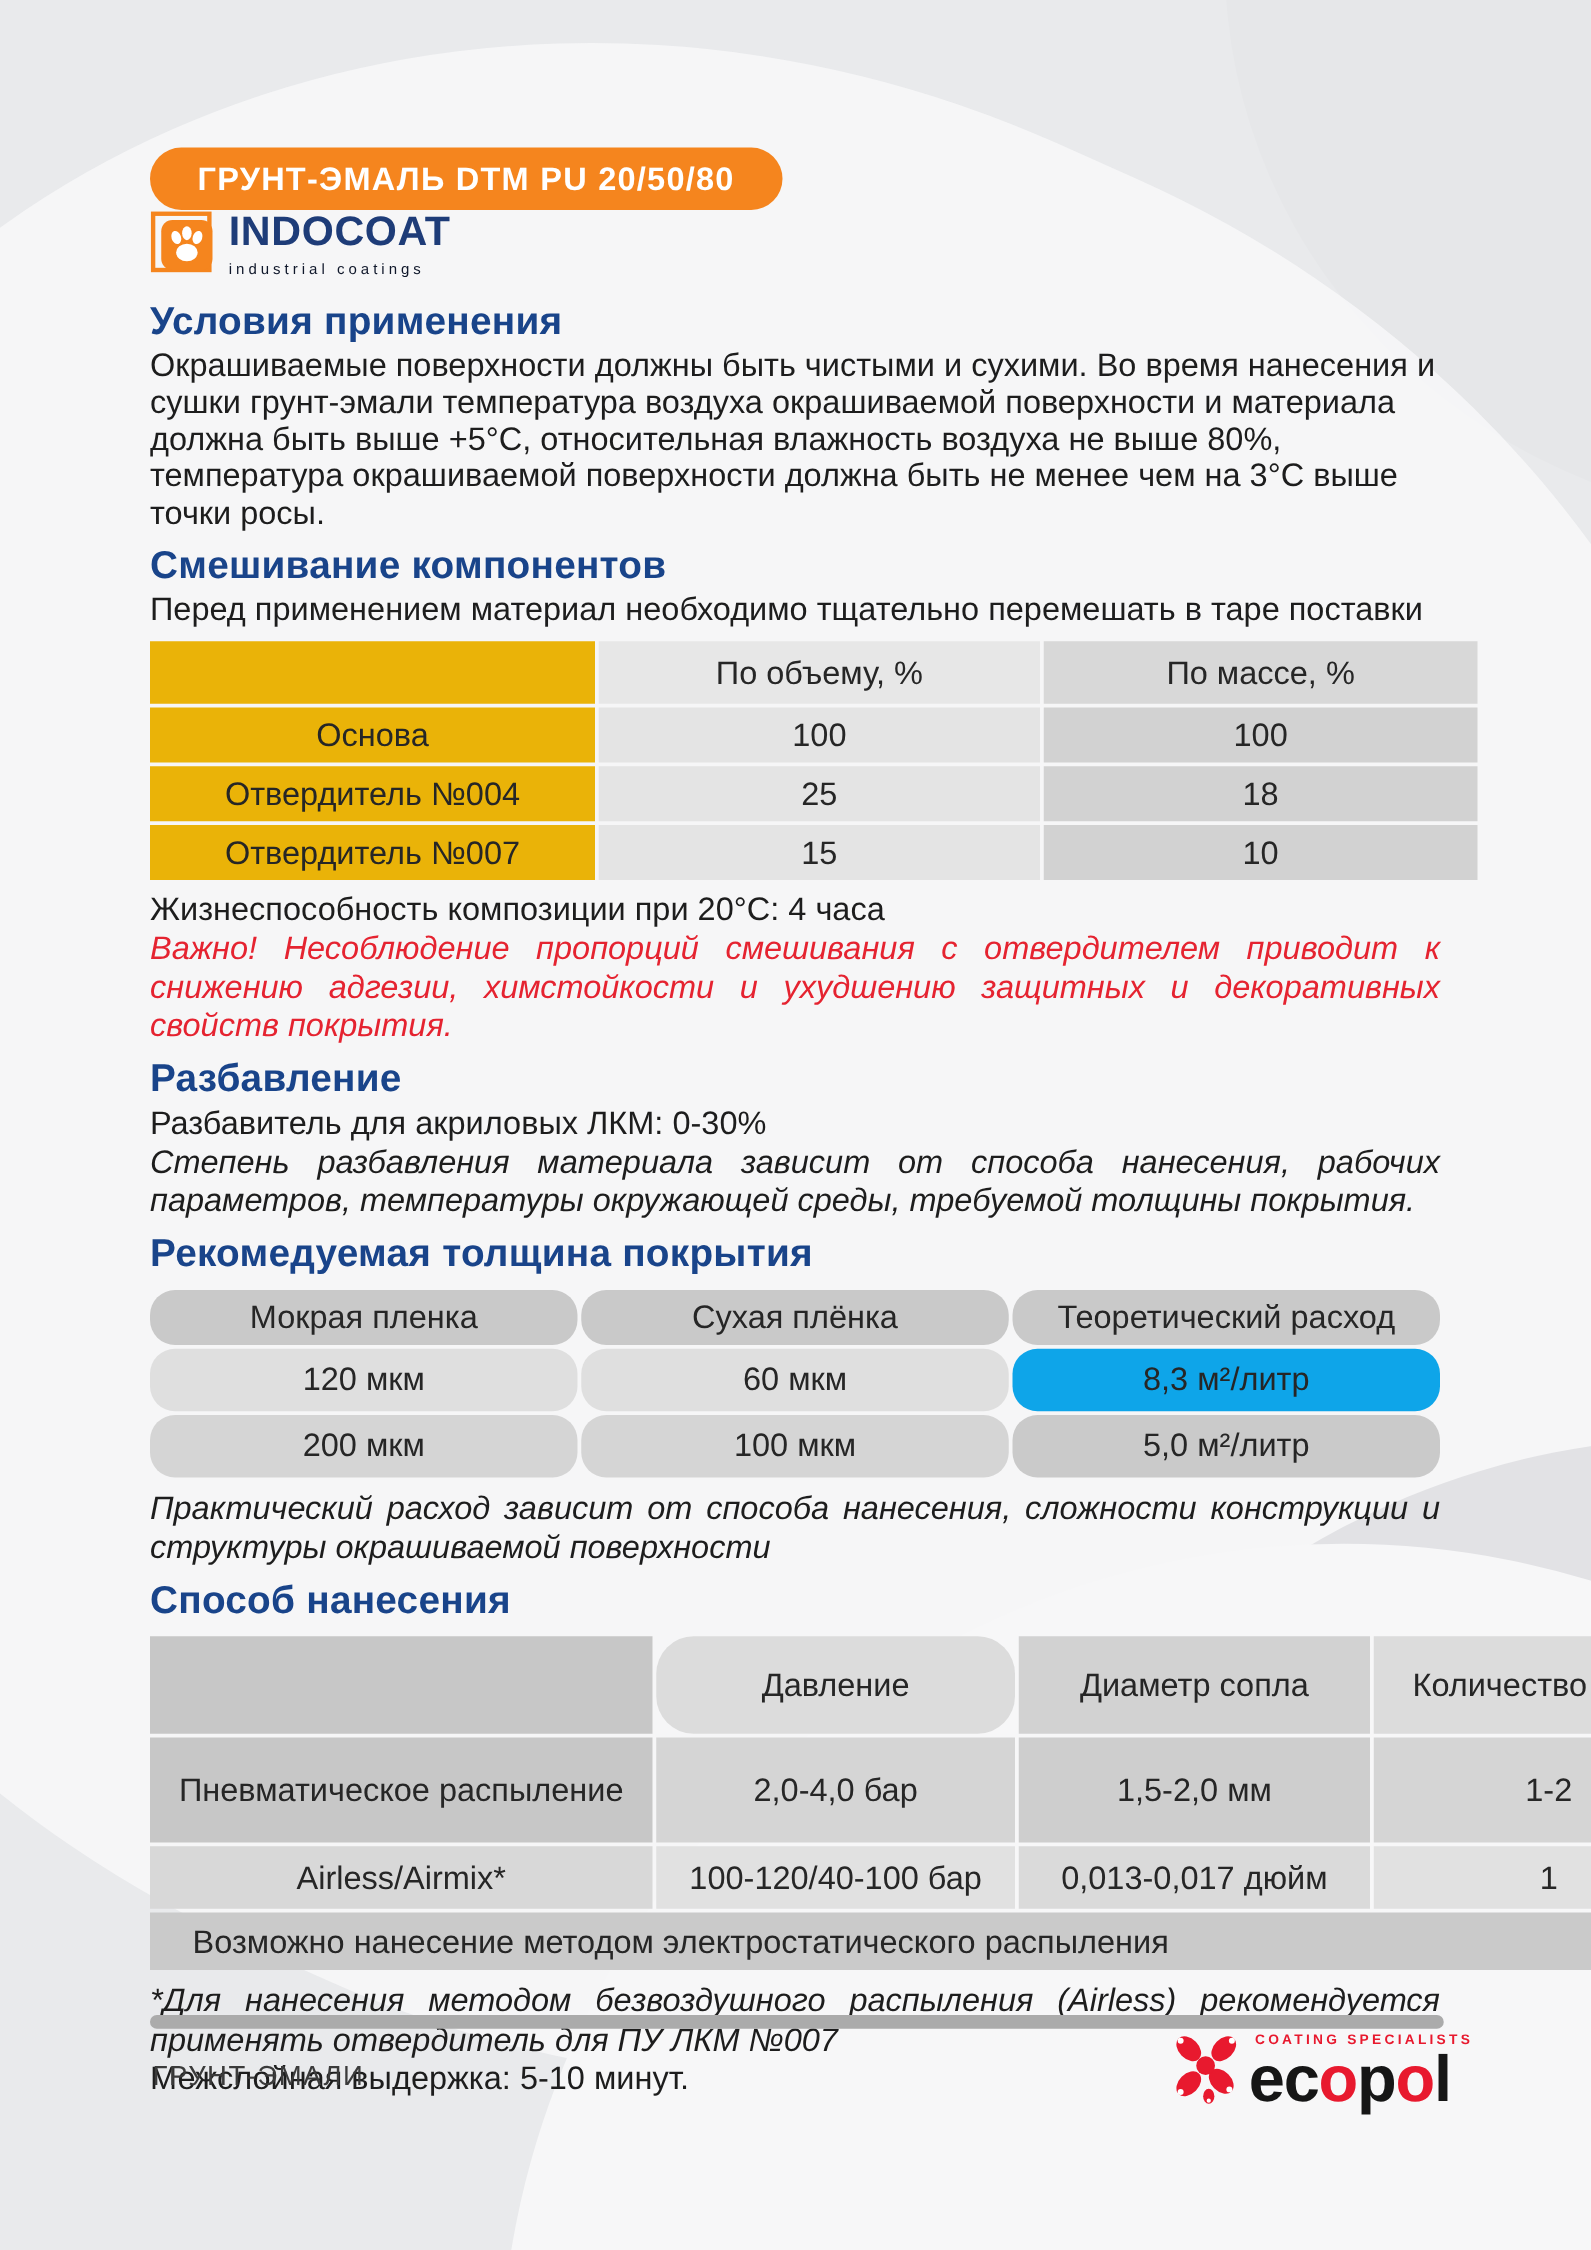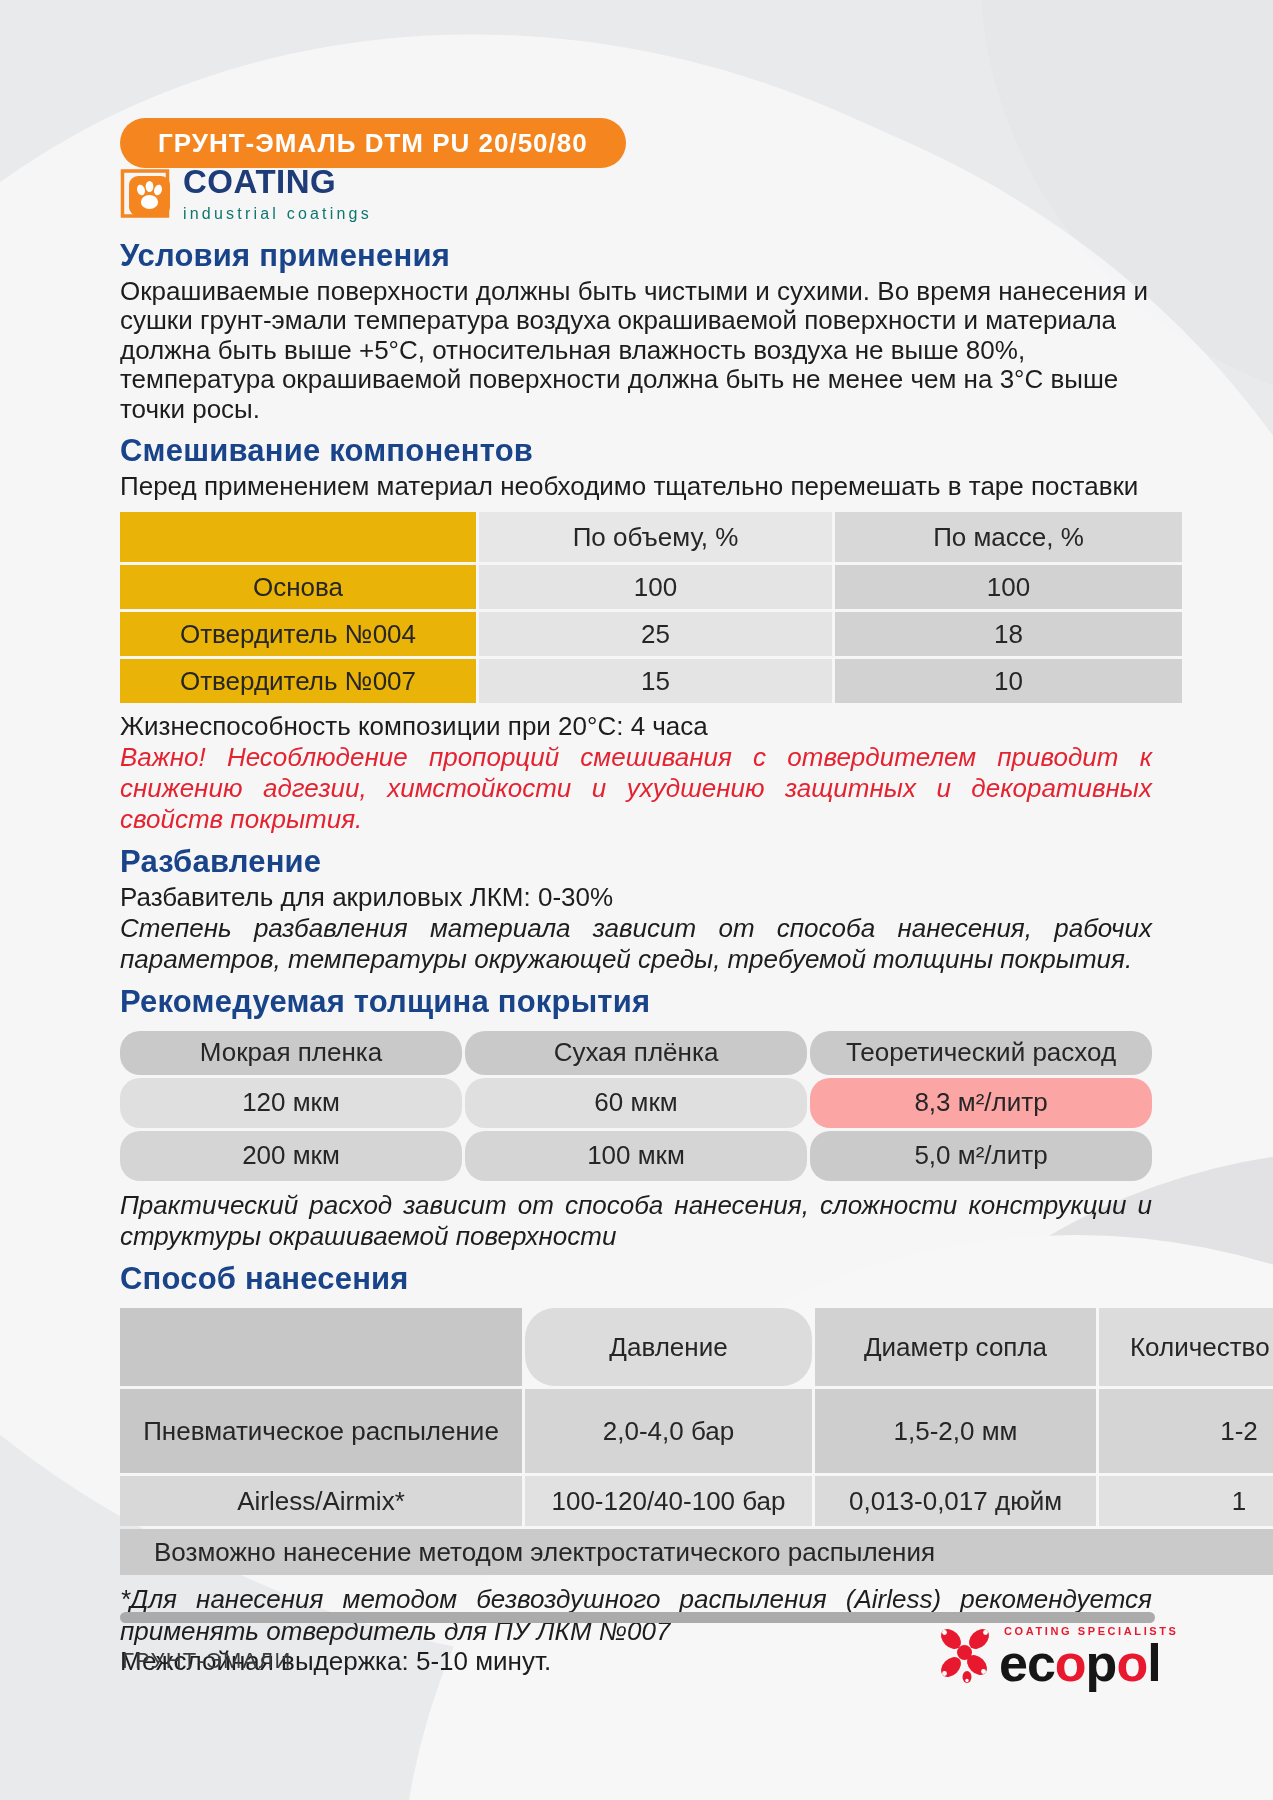--- a/index.html
+++ b/index.html
@@ -17,21 +17,21 @@
 
   .content{position:absolute;left:120px;top:118px;width:1032px;}
 
   .top-row{display:flex;justify-content:space-between;align-items:flex-start;margin-bottom:12px;flex-direction:column;}
   .badge{
     background:#F5851E;color:#fff;border-radius:26px;height:50px;line-height:50px;
     padding:0 38px;font-size:26px;font-weight:600;letter-spacing:1px;white-space:nowrap;
   }
   .indocoat{display:flex;align-items:center;gap:7px;margin-top:-6px;}
   .ind-name{font-size:33px;font-weight:800;color:#1E3C78;letter-spacing:.5px;line-height:1;}
-  .ind-tag{font-size:16px;color:#0f766e;letter-spacing:3.2px;margin-top:7px;}
+  .ind-tag{font-size:12px;color:#0f172a;letter-spacing:3.2px;margin-top:7px;}
 
   h2{font-size:31px;font-weight:700;color:#19448A;margin:9px 0 3px;letter-spacing:.2px;}
   p{margin:0;}
   .body{font-size:26px;line-height:1.13;color:#1d1d1d;}
   .warning{font-size:26px;line-height:1.2;color:#E52330;font-style:italic;font-weight:500;text-align:justify;}
   .note{font-size:26px;line-height:1.2;font-style:italic;font-weight:500;text-align:justify;color:#1d1d1d;}
 
   table.t{border-collapse:separate;border-spacing:3px;width:1038px;margin:8px 0 6px -3px;table-layout:fixed;font-size:26px;color:#262626;}
   table.t td{text-align:center;vertical-align:middle;padding:2px 6px;}
   td.lbl{text-align:left;padding-left:32px;}
@@ -42,21 +42,21 @@
   .t1 .cA{width:344px;background:#eab308;}
   .t1 .cB{width:341px;background:#E4E4E4;}
   .t1 .cC{width:335px;background:#D2D2D2;}
   .t1 tr.hd .cB{background:#E7E7E7;}
   .t1 tr.hd .cC{background:#D8D8D8;}
 
   
   .t2 td{height:46px;border-radius:20px;}
   .t2 tr.hd td{height:40px;background:#C9C9C9;}
   .t2 tr.r1 td{background:#DFDFDF;}
-  .t2 tr.r1 td.last{background:#fca5a5;}
+  .t2 tr.r1 td.last{background:#0ea5e9;}
   .t2 tr.r2 td{background:#D5D5D5;margin-top:32px;}
   .t2 tr.r2 td.last{background:#CACACA;}
 
   
   .t3 .w1{width:342px;}
   .t3 .w2{width:227px;border-radius:30px;}
   .t3 .w3{width:221px;}
   .t3 .w4{width:220px;}
   .t3 tr.hd td{height:78px;background:#DCDCDC;line-height:1.25;padding:0 30px;}
   .t3 tr.hd td.c1{background:#C7C7C7;}
@@ -95,21 +95,21 @@
         <svg width="56" height="60" viewBox="0 0 56 60">
           <rect x="2.5" y="9" width="45" height="45" fill="none" stroke="#F5851E" stroke-width="3.5"></rect>
           <rect x="9" y="14" width="41" height="40" rx="9" fill="#F5851E"></rect>
           <ellipse cx="21" cy="28" rx="3.8" ry="5.4" fill="#fff" transform="rotate(-18 21 28)"></ellipse>
           <ellipse cx="29.5" cy="24.5" rx="3.8" ry="5.6" fill="#fff"></ellipse>
           <ellipse cx="38" cy="28" rx="3.8" ry="5.4" fill="#fff" transform="rotate(18 38 28)"></ellipse>
           <ellipse cx="29.5" cy="40" rx="8.6" ry="7" fill="#fff"></ellipse>
         </svg>
       </span>
       <div>
-        <div class="ind-name">COATING</div>
+        <div class="ind-name">INDOCOAT</div>
         <div class="ind-tag">industrial coatings</div>
       </div>
     </div>
   </div>
 
   <h2>Условия применения</h2>
   <p class="body">Окрашиваемые поверхности должны быть чистыми и сухими. Во время нанесения и сушки грунт-эмали температура воздуха окрашиваемой поверхности и материала должна быть выше +5°С, относительная влажность воздуха не выше 80%, температура окрашиваемой поверхности должна быть не менее чем на 3°С выше точки росы.</p>
 
   <h2>Смешивание компонентов</h2>
   <p class="body">Перед применением материал необходимо тщательно перемешать в таре поставки</p>

